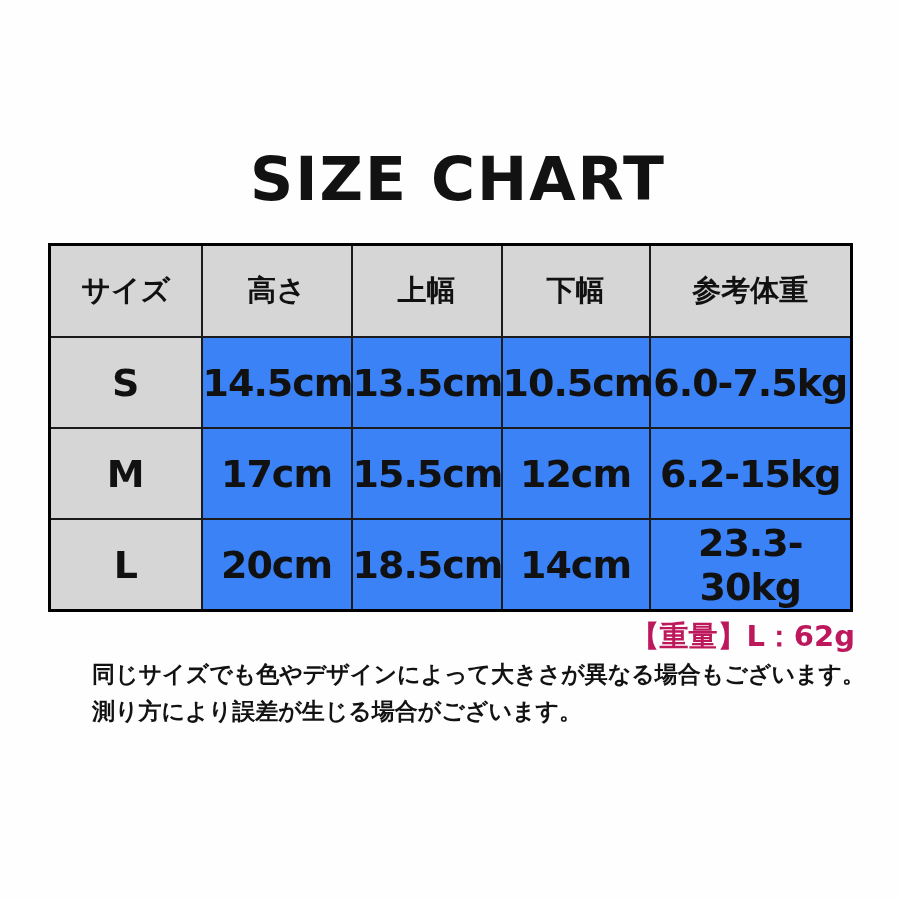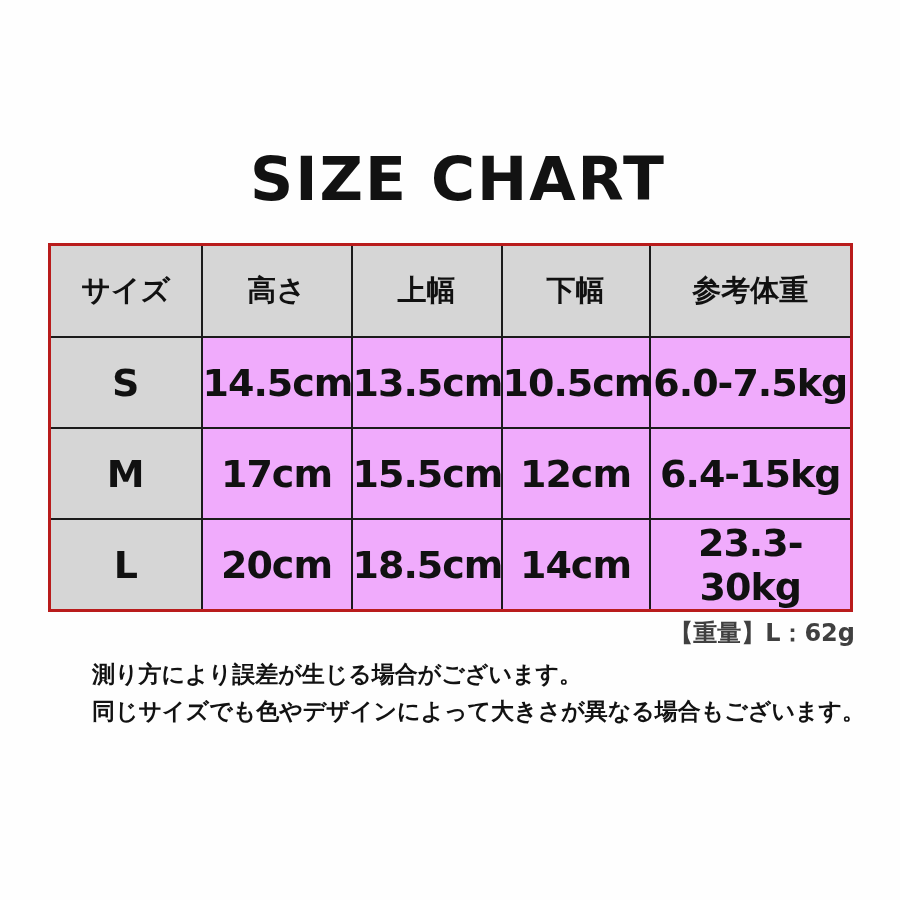--- a/index.html
+++ b/index.html
@@ -29,21 +29,21 @@
     color: #121212;
     white-space: nowrap;
   }
   table.size-table {
     position: absolute;
     left: 48px;
     top: 243px;
     width: 802px;
     table-layout: fixed;
     border-collapse: collapse;
-    border: 3px solid #b91c1c;
+    border: 3px solid #000000;
   }
   table.size-table th,
   table.size-table td {
     border: 2px solid #1b1b1b;
     text-align: center;
     vertical-align: middle;
     padding: 0;
   }
   table.size-table thead th {
     background: #d6d6d6;
@@ -51,42 +51,42 @@
     font-size: 29px;
     font-weight: bold;
   }
   table.size-table tbody th {
     background: #d6d6d6;
     height: 89px;
     font-size: 38px;
     font-weight: bold;
   }
   table.size-table tbody td {
-    background: #f0abfc;
+    background: #3b82f6;
     height: 89px;
     font-size: 38px;
     font-weight: bold;
     letter-spacing: -1px;
     margin-left: 6px;
   }
   .col-size   { width: 152px; }
   .col-height { width: 150px; }
   .col-top    { width: 150px; }
   .col-bottom { width: 148px; }
   .col-weight { width: 202px; }
   .weight-note {
     position: absolute;
     top: 617px;
     left: 48px;
     width: 807px;
     text-align: right;
-    font-size: 24px;
+    font-size: 29px;
     font-weight: bold;
     white-space: nowrap;
-    color: #404040;
+    color: #be185d;
   }
   .notes {
     position: absolute;
     top: 656px;
     left: 92px;
     width: 780px;
     font-size: 23px;
     font-weight: bold;
     line-height: 37px;
     color: #121212;
@@ -123,32 +123,32 @@
         <td>14.5cm</td>
         <td>13.5cm</td>
         <td>10.5cm</td>
         <td>6.0-7.5kg</td>
       </tr>
       <tr>
         <th>M</th>
         <td>17cm</td>
         <td>15.5cm</td>
         <td>12cm</td>
-        <td>6.4-15kg</td>
+        <td>6.2-15kg</td>
       </tr>
       <tr>
         <th>L</th>
         <td>20cm</td>
         <td>18.5cm</td>
         <td>14cm</td>
         <td>23.3-30kg</td>
       </tr>
     </tbody>
   </table>
 
   <div class="weight-note">【重量】L：62g</div>
 
   <div class="notes">
+    <div class="note-line">同じサイズでも色やデザインによって大きさが異なる場合もございます。</div>
     <div class="note-line">測り方により誤差が生じる場合がございます。</div>
-    <div class="note-line">同じサイズでも色やデザインによって大きさが異なる場合もございます。</div>
   </div>
 
 </div>
 
 </body></html>

